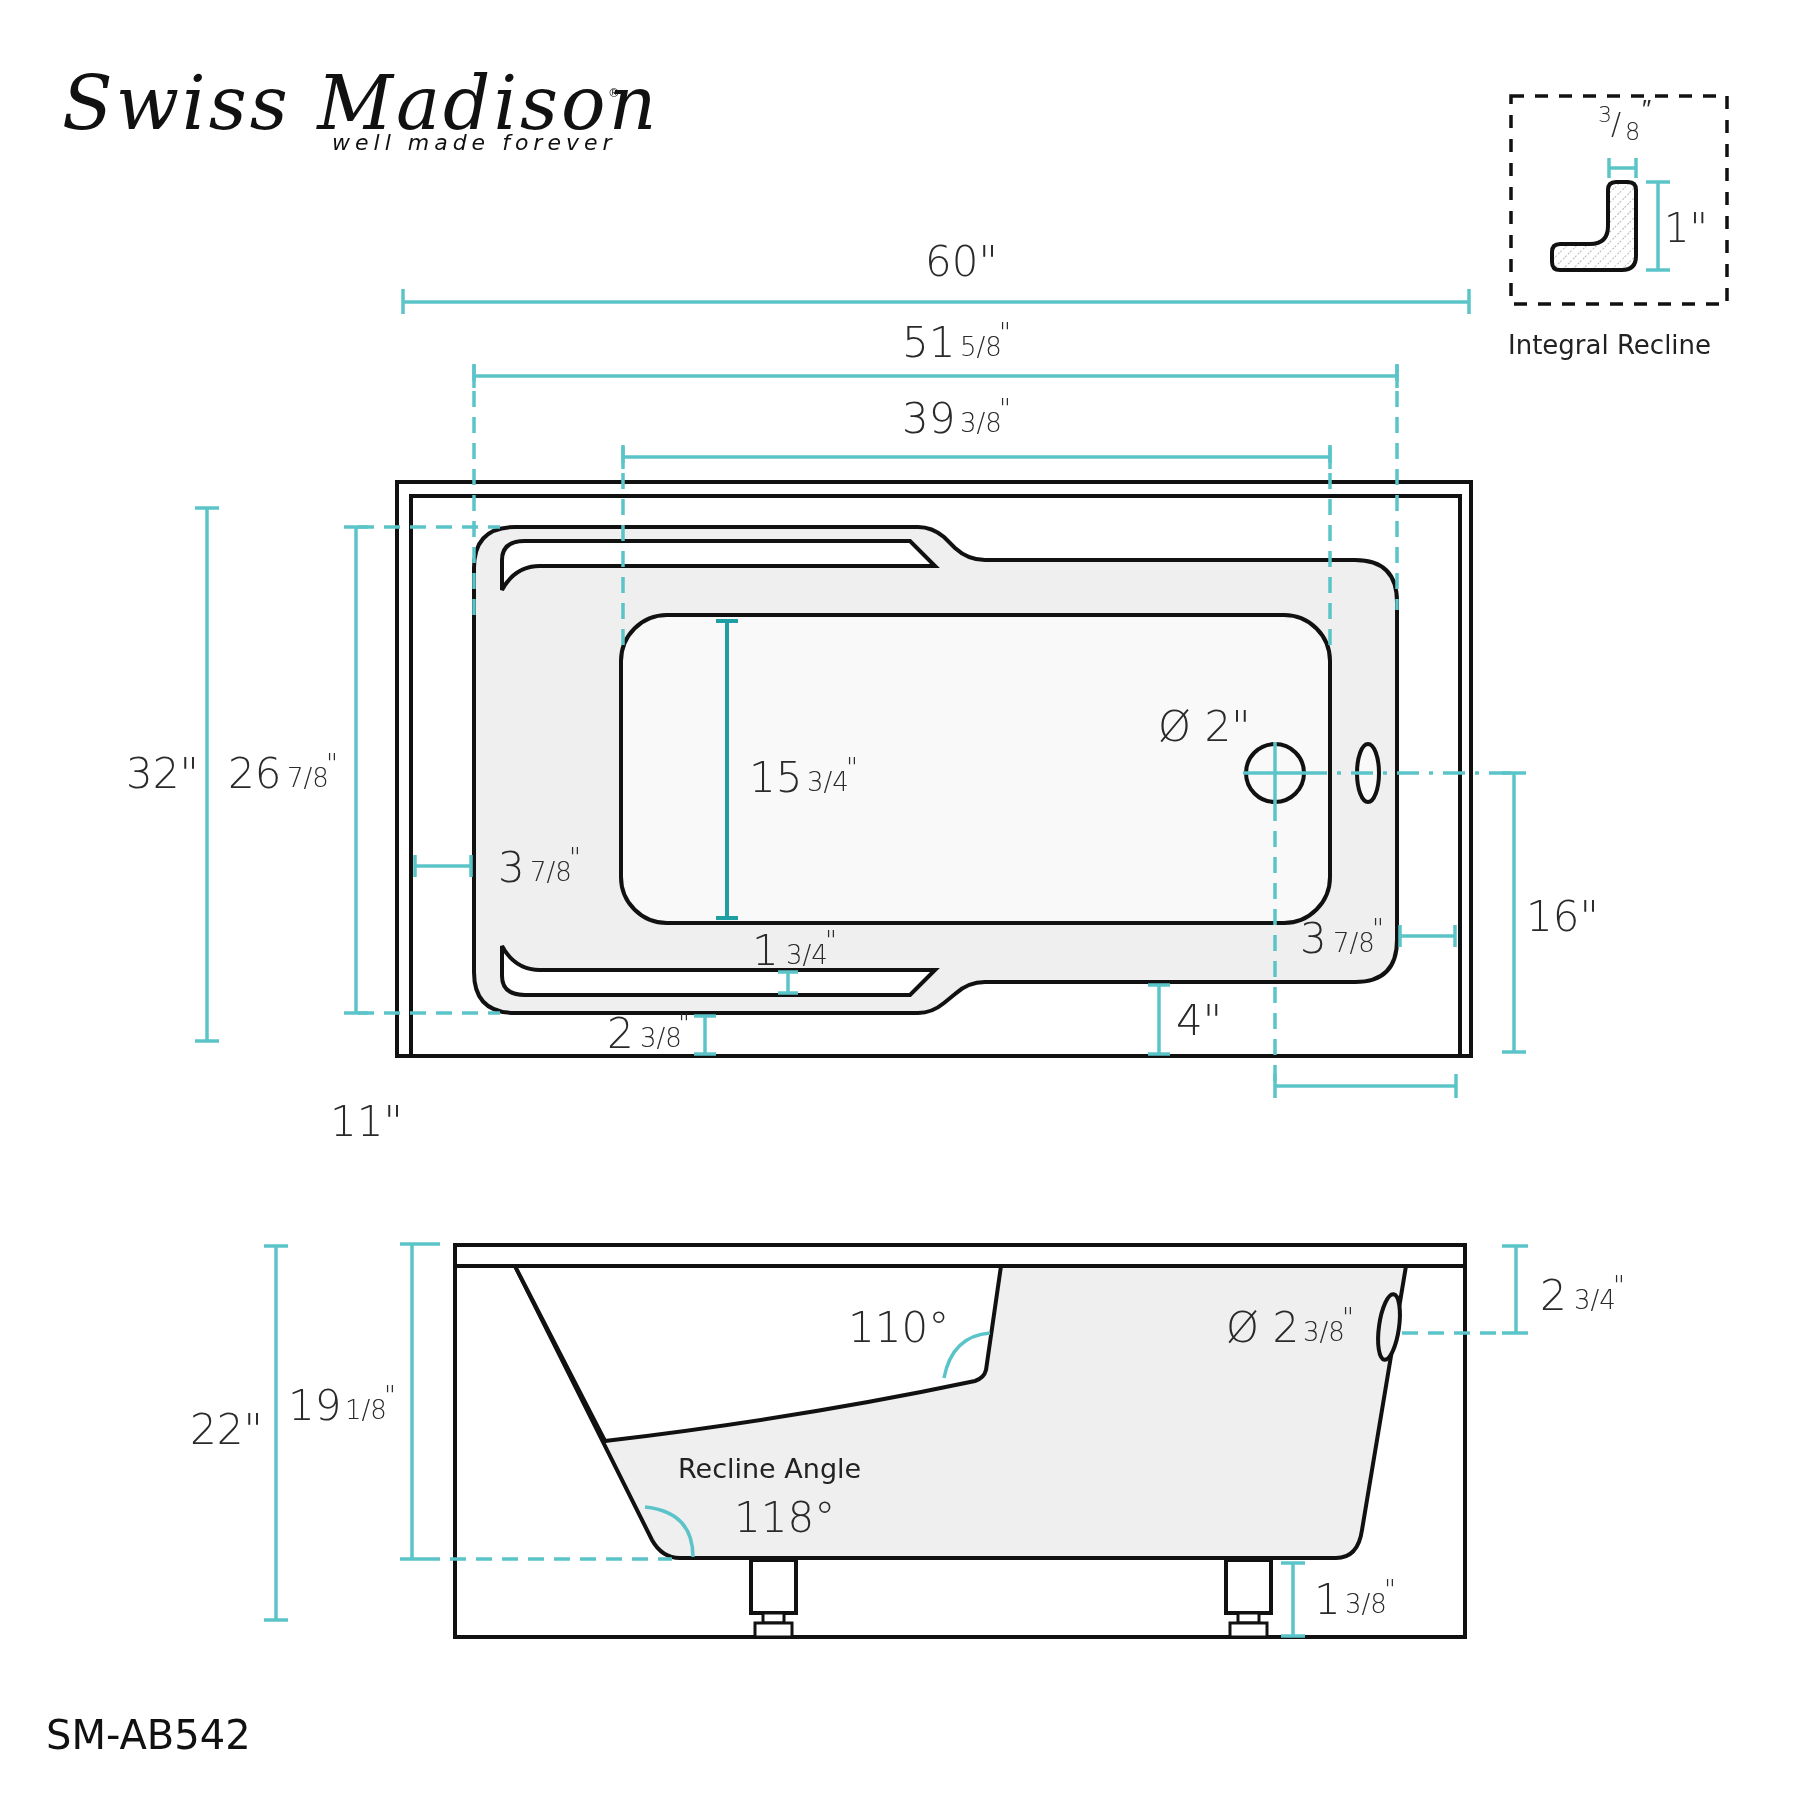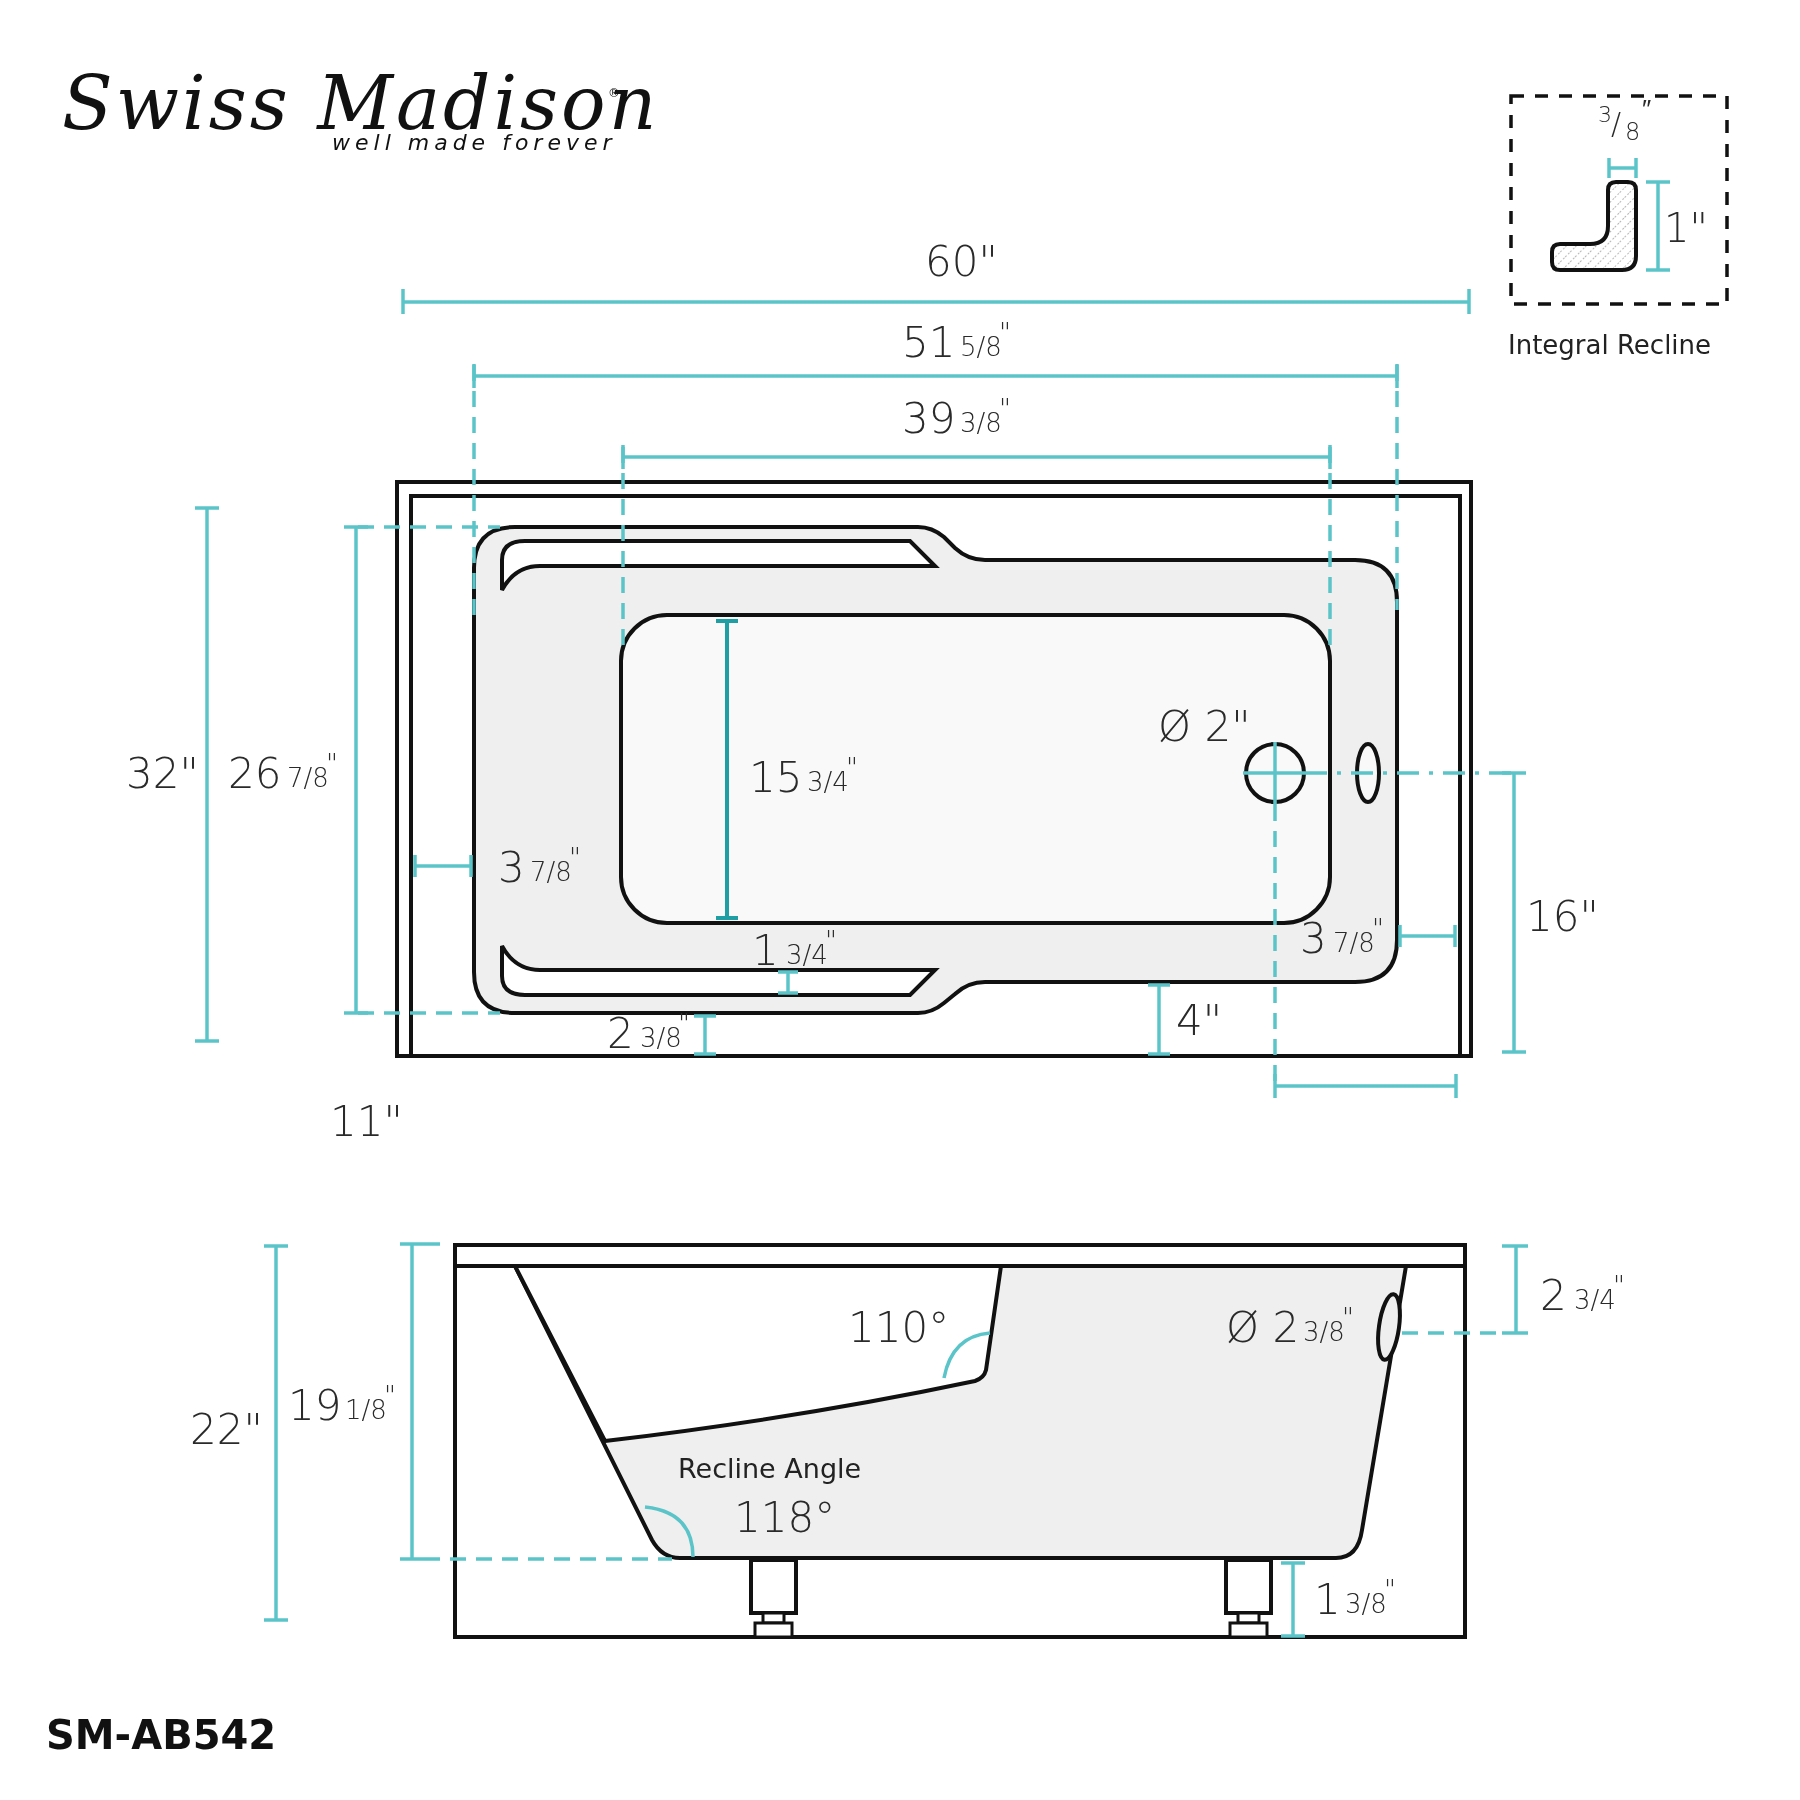--- a/index.html
+++ b/index.html
@@ -13,21 +13,21 @@
   .cyan-dash { stroke: #5bc4c9; stroke-width: 3.5; fill: none; stroke-dasharray: 16 10; }
   .cyan-dashdot { stroke: #5bc4c9; stroke-width: 3.5; fill: none; stroke-dasharray: 22 10 4 10; }
   .teal { stroke: #1f9ea4; stroke-width: 4; fill: none; }
   .blk { stroke: #111; stroke-width: 4; fill: none; }
   .shell { fill: #efefef; stroke: #111; stroke-width: 4; }
   .basin { fill: #f9f9f9; stroke: #111; stroke-width: 4; }
   .logo-wrap { position: absolute; left: 62px; top: 60px; width: 560px; height: 110px; }
   .logo-main { position: absolute; left: 0; top: 0; font-family: "DejaVu Serif", serif; font-style: italic; font-size: 74px; color: #111; letter-spacing: 3px; white-space: nowrap; }
   .logo-reg { position: absolute; left: 546px; top: 26px; font-size: 12px; color: #111; }
   .logo-tag { position: absolute; left: 270px; top: 70px; font-family: "DejaVu Sans", sans-serif; font-style: italic; font-size: 22px; letter-spacing: 5px; color: #111; white-space: nowrap; }
-  .model { position: absolute; left: 46px; top: 1712px; font-family: "DejaVu Sans", sans-serif; font-size: 40px; color: #111; font-weight: bold; }
+  .model { position: absolute; left: 46px; top: 1712px; font-family: "DejaVu Sans", sans-serif; font-size: 40px; color: #111; }
   .flange-label { position: absolute; left: 1508px; top: 330px; font-family: "DejaVu Sans", sans-serif; font-size: 26px; color: #222; white-space: nowrap; }
 </style>
 </head>
 <body>
 
 <div class="logo-wrap">
   <span class="logo-main">Swiss Madison</span>
   <span class="logo-reg">®</span>
   <span class="logo-tag">well made forever</span>
 </div>

